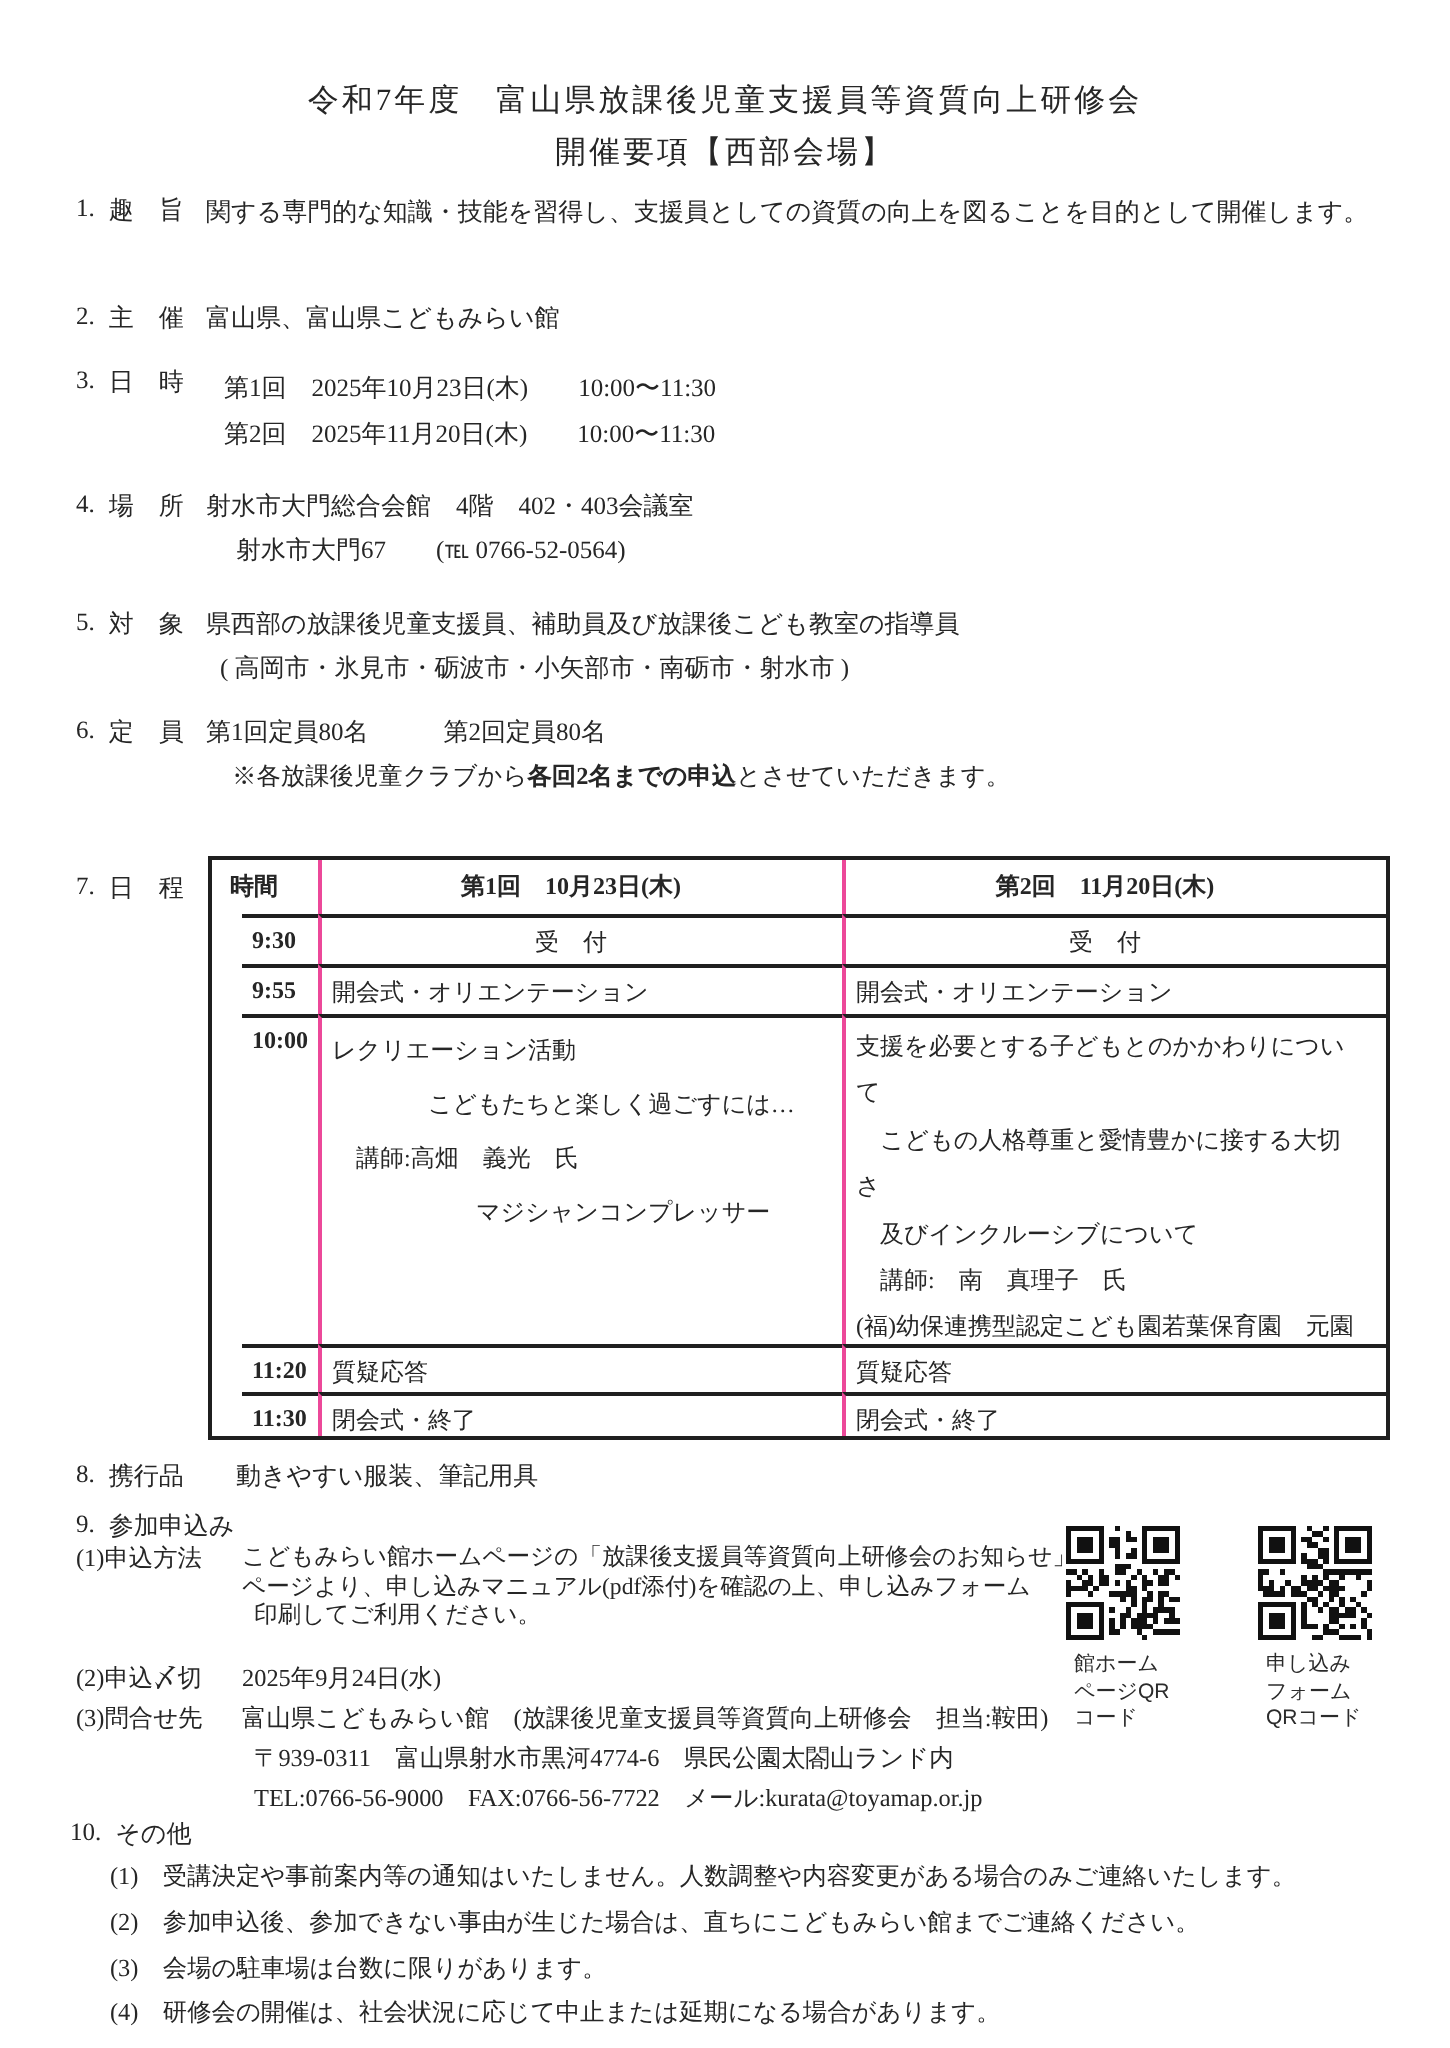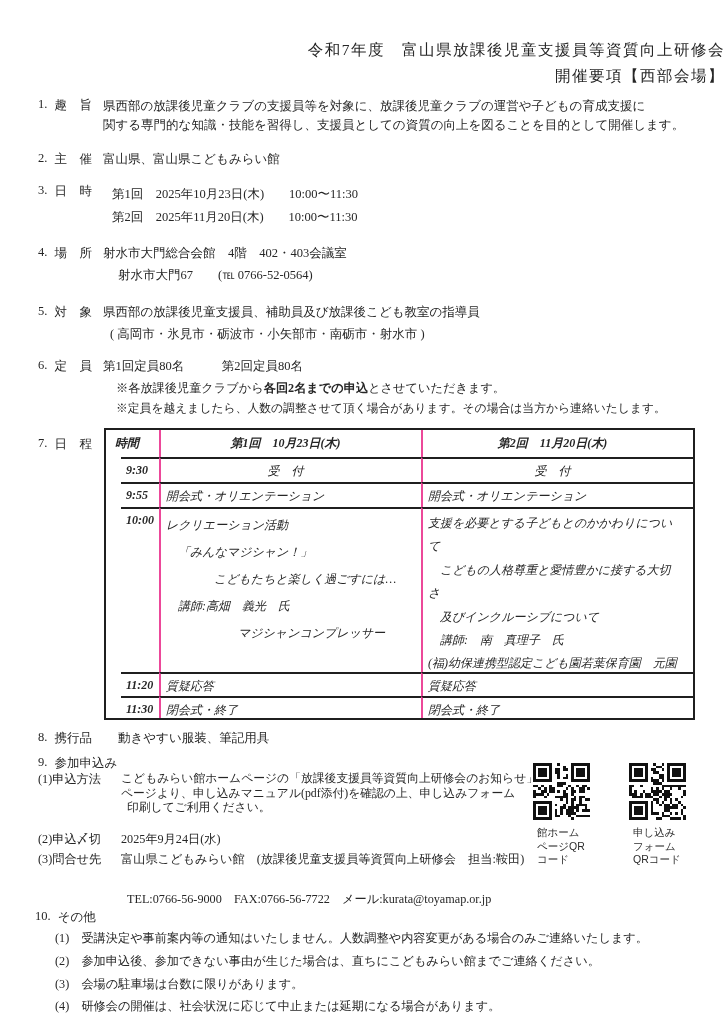--- a/index.html
+++ b/index.html
@@ -2,36 +2,36 @@
 <html><head>
 <meta charset="utf-8">
 <style>
   html,body{margin:0;padding:0;background:#fff;}
   .page{
     position:relative;width:725px;height:1024px;background:#ffffff;
     color:#262626;font-family:"Liberation Serif","DejaVu Serif",serif;
     overflow:hidden;
   }
   .abs{position:absolute;white-space:nowrap;}
-  .center725{left:0;width:725px;text-align:right;}
+  .center725{left:0;width:725px;text-align:center;}
   .title{font-size:15.5px;letter-spacing:1.5px;}
   .body{font-size:12.5px;}
   .small{font-size:11.8px;}
   .mid{font-size:12.2px;}
   .sec-head{display:flex;gap:7px;font-size:12.5px;}
   .b{font-weight:bold;}
   
   .tbl{
     position:absolute;left:104px;top:428px;width:591px;height:292px;
     box-sizing:border-box;border:2px solid #1f1f1f;
     display:grid;grid-template-columns:53px 262px 1fr;
     grid-template-rows:27px 25px 25px 165px 24px 1fr;
     font-size:12px;background:#fff;
   }
-  .cell{box-sizing:border-box;padding:3px 16px 0 5px;overflow:hidden;font-style:italic;}
+  .cell{box-sizing:border-box;padding:3px 16px 0 5px;overflow:hidden;}
   .bl{border-left:2px solid #ec4899;}
   .bt{border-top:2px solid #1f1f1f;}
   .hc{text-align:center;font-weight:bold;padding-top:5px;}
   .tc{text-align:center;font-weight:bold;padding-top:4px;margin-left:15px;}
   .cc{text-align:center;padding-top:4px;}
   .tall-a div{line-height:27px;}
   .tall-b div{line-height:23.4px;}
   .tall{padding-top:3px;}
   
   .qr-box{position:absolute;width:57px;height:57px;}
@@ -47,21 +47,20 @@
 <div class="page">
 
   <div class="abs center725 title" style="top:40px">令和7年度　富山県放課後児童支援員等資質向上研修会</div>
   <div class="abs center725 title" style="top:66px">開催要項【西部会場】</div>
 
   <div class="abs sec-head" style="left:38px;top:97px">
     <span>1.</span>
     <span>趣　旨</span>
   </div>
   <div class="abs body" style="left:103px;top:97px;line-height:18.5px">
-    <div>県西部の放課後児童クラブの支援員等を対象に、放課後児童クラブの運営や子どもの育成支援に</div>
     <div>関する専門的な知識・技能を習得し、支援員としての資質の向上を図ることを目的として開催します。</div>
   </div>
 
   <div class="abs sec-head" style="left:38px;top:151px">
     <span>2.</span>
     <span>主　催</span>
   </div>
   <div class="abs body" style="left:103px;top:151px">富山県、富山県こどもみらい館</div>
 
   <div class="abs sec-head" style="left:38px;top:183px">
@@ -88,21 +87,20 @@
   <div class="abs body" style="left:110px;top:326px">( 高岡市・氷見市・砺波市・小矢部市・南砺市・射水市 )</div>
 
   <div class="abs sec-head" style="left:38px;top:358px">
     <span>6.</span>
     <span>定　員</span>
   </div>
   <div class="abs body" style="left:103px;top:358px">第1回定員80名　　　第2回定員80名</div>
   <div class="abs mid" style="left:116px;top:380px">
     <span>※各放課後児童クラブから</span><span class="b">各回2名までの申込</span><span>とさせていただきます。</span>
   </div>
-  <div class="abs small" style="left:116px;top:401px">※定員を越えましたら、人数の調整させて頂く場合があります。その場合は当方から連絡いたします。</div>
 
   <div class="abs sec-head" style="left:38px;top:436px">
     <span>7.</span>
     <span>日　程</span>
   </div>
 
   <div class="tbl">
     <div class="cell hc">時間</div>
     <div class="cell hc bl">第1回　10月23日(木)</div>
     <div class="cell hc bl">第2回　11月20日(木)</div>
@@ -111,21 +109,20 @@
     <div class="cell cc bl bt">受　付</div>
     <div class="cell cc bl bt">受　付</div>
 
     <div class="cell tc bt">9:55</div>
     <div class="cell bt bl" style="padding-top:4px">開会式・オリエンテーション</div>
     <div class="cell bt bl" style="padding-top:4px">開会式・オリエンテーション</div>
 
     <div class="cell tc bt">10:00</div>
     <div class="cell bt bl tall tall-a">
       <div>レクリエーション活動</div>
-      <div>　「みんなマジシャン！」</div>
       <div>　　　　こどもたちと楽しく過ごすには…</div>
       <div>　講師:高畑　義光　氏</div>
       <div>　　　　　　マジシャンコンプレッサー</div>
     </div>
     <div class="cell bt bl tall tall-b">
       <div>支援を必要とする子どもとのかかわりについて</div>
       <div>　こどもの人格尊重と愛情豊かに接する大切さ</div>
       <div>　及びインクルーシブについて</div>
       <div>　講師:　南　真理子　氏</div>
       <div>(福)幼保連携型認定こども園若葉保育園　元園長</div>
@@ -155,20 +152,21 @@
   <div class="abs mid" style="left:38px;top:771px">(1)申込方法</div>
   <div class="abs small" style="left:121px;top:771px;line-height:14.6px">
     <div>こどもみらい館ホームページの「放課後支援員等資質向上研修会のお知らせ」</div>
     <div style="margin-left:0">ページより、申し込みマニュアル(pdf添付)を確認の上、申し込みフォーム</div>
     <div style="margin-left:6px">印刷してご利用ください。</div>
   </div>
   <div class="abs mid" style="left:38px;top:831px">(2)申込〆切</div>
   <div class="abs mid" style="left:121px;top:831px">2025年9月24日(水)</div>
   <div class="abs mid" style="left:38px;top:851px">(3)問合せ先</div>
   <div class="abs mid" style="left:121px;top:851px">富山県こどもみらい館　(放課後児童支援員等資質向上研修会　担当:鞍田)</div>
+  <div class="abs mid" style="left:127px;top:871px">〒939-0311　富山県射水市黒河4774-6　県民公園太閤山ランド内</div>
   <div class="abs mid" style="left:127px;top:891px">TEL:0766-56-9000　FAX:0766-56-7722　メール:kurata@toyamap.or.jp</div>
 
   <div class="qr-box" style="left:533px;top:763px"><svg viewBox="0 0 21 21">
         <rect x="0" y="0" width="21" height="21" fill="#ffffff"></rect>
         <rect x="9" y="0" width="1" height="1" fill="#111"></rect>
         <rect x="11" y="1" width="1" height="1" fill="#111"></rect>
         <rect x="8" y="2" width="1" height="1" fill="#111"></rect>
         <rect x="9" y="2" width="1" height="1" fill="#111"></rect>
         <rect x="11" y="2" width="1" height="1" fill="#111"></rect>
         <rect x="12" y="2" width="1" height="1" fill="#111"></rect>

